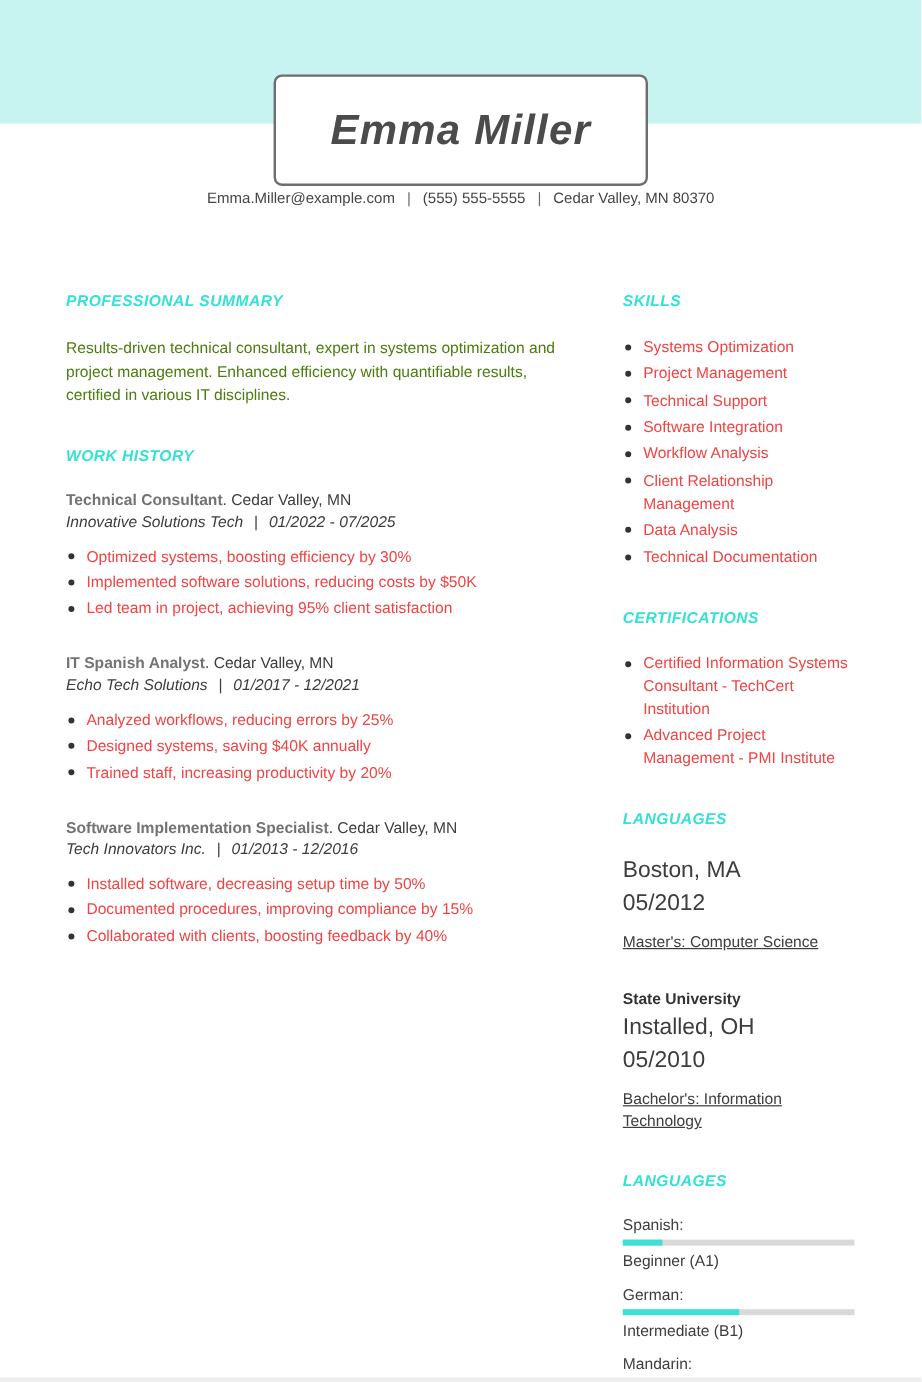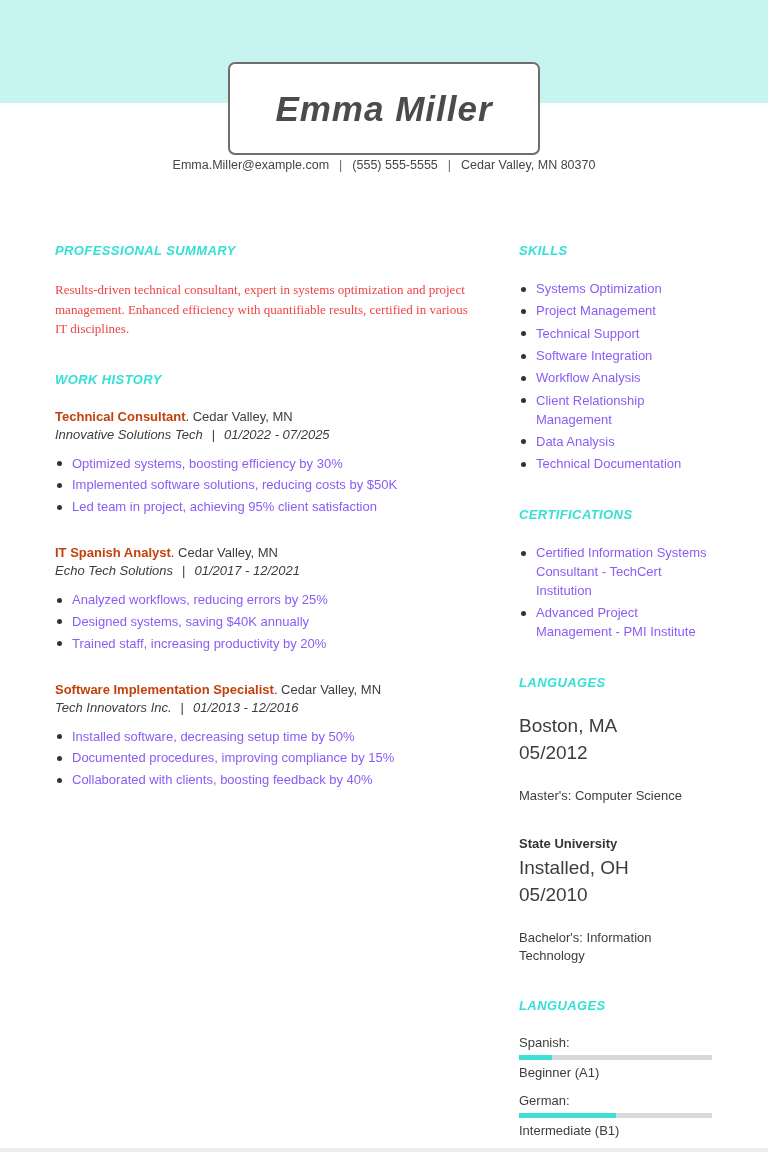--- a/index.html
+++ b/index.html
@@ -70,55 +70,54 @@
     color: #35e0d6;
     font-style: italic;
     font-weight: bold;
     font-size: 13px;
     letter-spacing: 0.4px;
     margin-bottom: 22px;
   }
   .summary-text {
     font-size: 13px;
     line-height: 1.5;
-    color: #ef4444;
-    font-family: Liberation Serif, serif;
+    color: #4d7c0f;
   }
   
   .job { margin-bottom: 28px; }
   .job-title-line { font-size: 13px; color: #3d3d3d; margin-bottom: 3px; }
-  .job-title { font-weight: bold; color: #c2410c; }
+  .job-title { font-weight: bold; color: #737373; }
   .job-company-line { font-style: italic; font-size: 13px; color: #3d3d3d; margin-bottom: 13px; }
   .job-company-line .sep { font-style: normal; margin: 0 9px; }
   ul.bullets { list-style: none; }
   ul.bullets li {
     position: relative;
     padding-left: 17px;
     font-size: 13px;
     line-height: 1.45;
-    color: #8b5cf6;
+    color: #ef4444;
     margin-bottom: 3px;
   }
   ul.bullets li::before {
     content: "";
     position: absolute;
     left: 2px;
     top: 6.5px;
     width: 5px;
     height: 5px;
     border-radius: 50%;
     background: #333333;
   }
   
   .col-right ul.bullets li { margin-bottom: 3.5px; }
   
   .school { margin-bottom: 23px; }
   .school-name { font-weight: bold; color: #333333; font-size: 13px; line-height: 1.45; }
   .school-line { font-size: 19px; line-height: 1.45; color: #3d3d3d; }
-  .school-degree { font-size: 13px; line-height: 1.4; color: #3d3d3d; margin-top: 20px; }
+  .school-degree { font-size: 13px; line-height: 1.4; color: #3d3d3d; margin-top: 9px; text-decoration: underline; }
   
   .language { margin-bottom: 13px; }
   .language-name { font-size: 13px; color: #3d3d3d; margin-bottom: 5px; }
   .language-bar {
     width: 100%;
     height: 5px;
     background: #d9d9d9;
     margin-bottom: 5px;
   }
   .language-bar-fill { height: 100%; background: #3ee0d6; width: 0; }

